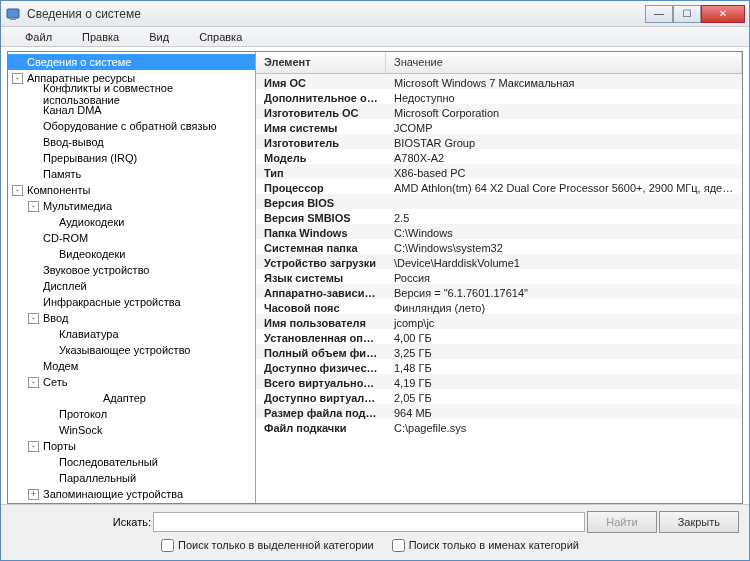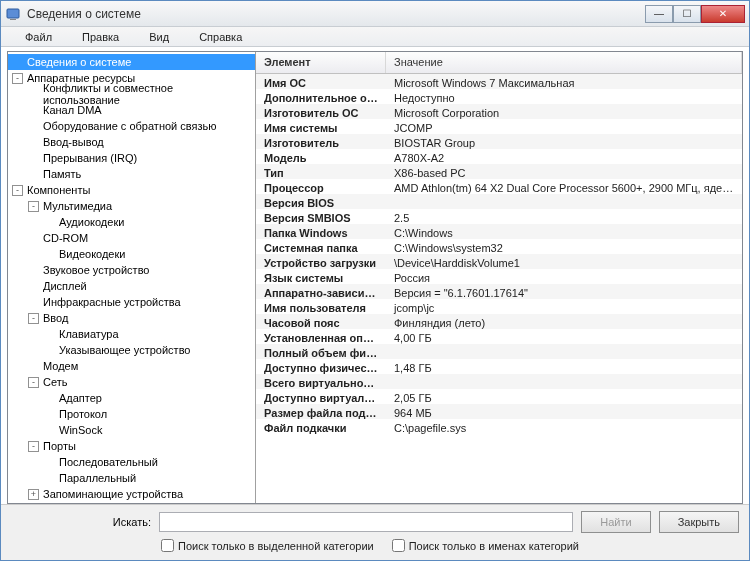--- a/index.html
+++ b/index.html
@@ -25,27 +25,27 @@
 .list-header { display:flex; background: linear-gradient(to bottom,#fdfdfd,#ececf0); border-bottom:1px solid #c0c0c0; height:22px; position:sticky; top:0; }
 .list-header .col { padding:4px 8px; border-right:1px solid #d8d8d8; color:#333; }
 .col-elem { width: 130px; flex-shrink:0;font-weight:bold; }
 .col-val { flex:1; }
 .list-body {}
 .list-row { display:flex; height:15px; align-items:flex-end; }
 .list-row:nth-child(odd){ background:#f5f5f5; }
 .list-row:nth-child(even){ background:#fff; }
 .list-row .cell { padding: 0 8px; overflow:hidden; text-overflow:ellipsis; white-space:nowrap; color:#222; }
 .footer { padding: 6px 10px 8px 10px; background:#f0f0f0; border-top:1px solid #ccc; }
-.footer-row1 { display:flex; align-items:center; gap:8px; margin-bottom:6px; }
+.footer-row1 { display:flex; align-items:center; gap:2px; margin-bottom:6px; }
 .footer-row1 label { width: 140px; text-align: right; }
 .search-input { flex:1; height:20px; border:1px solid #abadb3; padding:0 4px; background:#fff; }
 .btn { height:22px; padding: 0 18px; border:1px solid #8e8f8f; background:linear-gradient(to bottom,#f5f5f5,#e1e1e1); color:#333; }
 .btn:disabled { color:#9a9a9a; }
 .footer-row2 { display:flex; align-items:center; gap:18px; padding-left: 150px; }
-.chk { display:flex; align-items:center; gap:4px; color:#222; }
+.chk { display:flex; align-items:flex-start; gap:4px; color:#222; }
 .chk input { width:13px; height:13px; }
 ::-webkit-scrollbar { width:16px; background:#f0f0f0; }
 ::-webkit-scrollbar-thumb { background:#c2c8d0; border:1px solid #9aa; }
 ::-webkit-scrollbar-button { background:#e4e6ea; height:16px; border:1px solid #9aa; }
 </style>
 </head>
 <body>
 
 <div class="window">
   <div class="titlebar">
@@ -150,21 +150,21 @@
             <span class="node-label">Указывающее устройство</span>
           </div>
           <div class="node-row" style="padding-left: 20px;">
             <span class="toggle blank"></span>
             <span class="node-label">Модем</span>
           </div>
           <div class="node-row" style="padding-left: 20px;">
             <span class="toggle">-</span>
             <span class="node-label">Сеть</span>
           </div>
-          <div class="node-row" style="padding-left: 36px;">
+          <div class="node-row" style="padding-left: 36px; gap: 44px;">
             <span class="toggle blank"></span>
             <span class="node-label">Адаптер</span>
           </div>
           <div class="node-row" style="padding-left: 36px;">
             <span class="toggle blank"></span>
             <span class="node-label">Протокол</span>
           </div>
           <div class="node-row" style="padding-left: 36px;">
             <span class="toggle blank"></span>
             <span class="node-label">WinSock</span>
@@ -247,40 +247,42 @@
           </div>
           <div class="list-row">
             <div class="cell col-elem">Язык системы</div>
             <div class="cell col-val">Россия</div>
           </div>
           <div class="list-row">
             <div class="cell col-elem">Аппаратно-зависимый уровен...</div>
             <div class="cell col-val">Версия = "6.1.7601.17614"</div>
           </div>
           <div class="list-row">
+            <div class="cell col-elem">Часовой пояс</div>
+            <div class="cell col-val">Финляндия (лето)</div>
+          </div>
+          <div class="list-row">
             <div class="cell col-elem">Имя пользователя</div>
             <div class="cell col-val">jcomp\jc</div>
           </div>
           <div class="list-row">
-            <div class="cell col-elem">Часовой пояс</div>
-            <div class="cell col-val">Финляндия (лето)</div>
-          </div>
-          <div class="list-row">
             <div class="cell col-elem">Установленная оперативная п...</div>
             <div class="cell col-val">4,00 ГБ</div>
           </div>
           <div class="list-row">
             <div class="cell col-elem">Полный объем физической па...</div>
+            <div class="cell col-val">3,25 ГБ</div>
           </div>
           <div class="list-row">
             <div class="cell col-elem">Доступно физической памяти</div>
             <div class="cell col-val">1,48 ГБ</div>
           </div>
           <div class="list-row">
             <div class="cell col-elem">Всего виртуальной памяти</div>
+            <div class="cell col-val">4,19 ГБ</div>
           </div>
           <div class="list-row">
             <div class="cell col-elem">Доступно виртуальной памяти</div>
             <div class="cell col-val">2,05 ГБ</div>
           </div>
           <div class="list-row">
             <div class="cell col-elem">Размер файла подкачки</div>
             <div class="cell col-val">964 МБ</div>
           </div>
           <div class="list-row">

